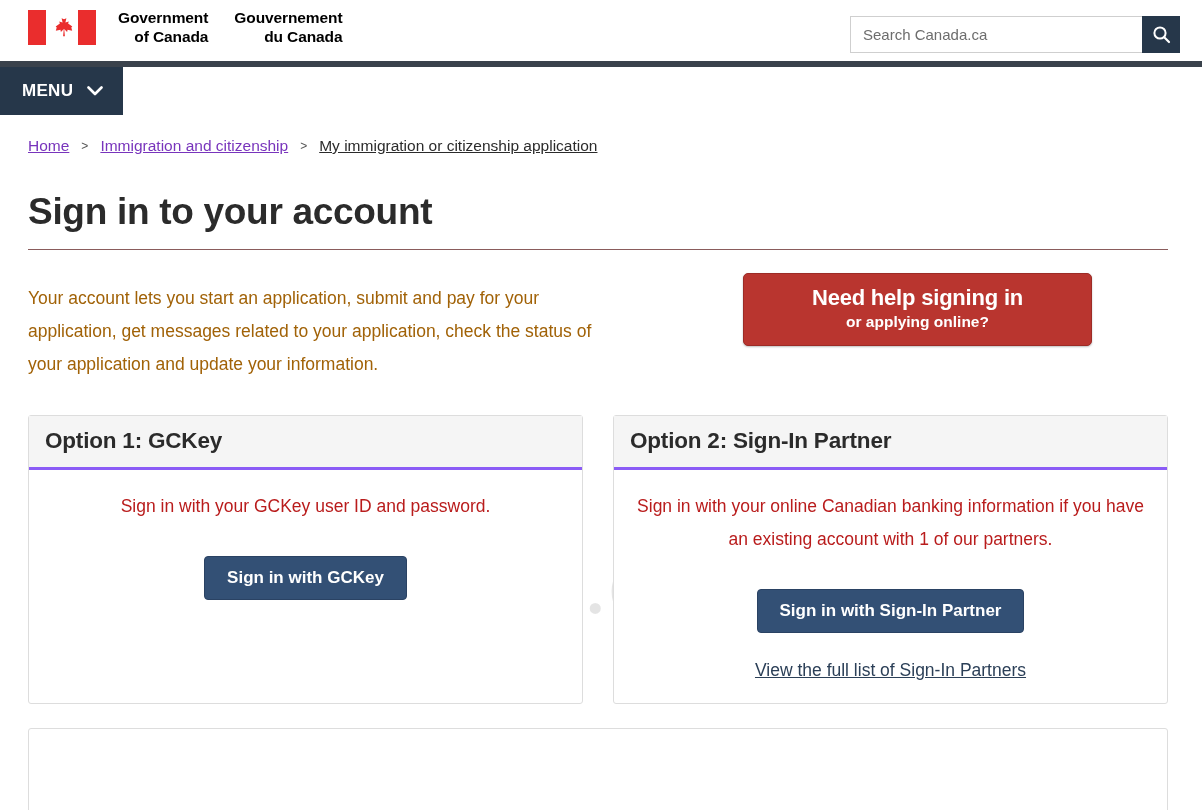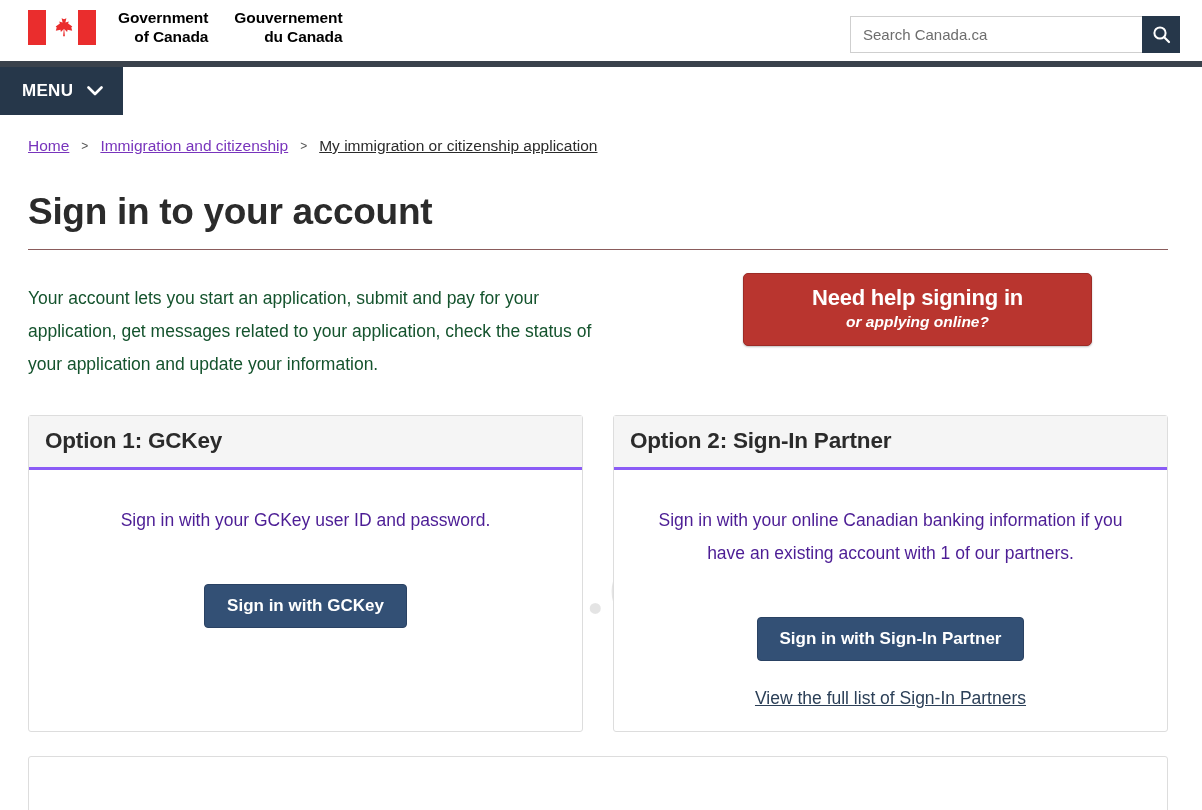--- a/index.html
+++ b/index.html
@@ -172,21 +172,21 @@
   .intro-row {
     display: flex;
     align-items: flex-start;
     position: relative;
     z-index: 1;
   }
   .intro-text {
     width: 565px;
     font-size: 17.5px;
     line-height: 33px;
-    color: #14532d;
+    color: #a16207;
     padding-top: 14px;
   }
   .help-btn {
     margin: 23px 0 0 150px;
     width: 349px;
     background: #b9352f;
     border: 1px solid #9c2b26;
     border-radius: 5px;
     color: #ffffff;
     text-align: center;
@@ -200,21 +200,20 @@
     font-weight: 700;
     line-height: 1.18;
     letter-spacing: -0.2px;
   }
   .help-btn .line2 {
     display: block;
     font-size: 15.5px;
     font-weight: 700;
     line-height: 1.2;
     margin-top: 2px;
-    font-style: italic;
   }
 
   
   .panels {
     display: flex;
     gap: 30px;
     margin-top: 17px;
     position: relative;
     z-index: 1;
   }
@@ -235,24 +234,24 @@
     font-weight: 700;
     color: #2b2b2b;
     letter-spacing: -0.2px;
   }
   .panel-body {
     padding: 20px 18px 22px 18px;
     text-align: center;
     min-height: 222px;
   }
   .panel-body p {
-    margin: 14px;
+    margin: 0;
     font-size: 17.5px;
     line-height: 33px;
-    color: #4c1d95;
+    color: #b91c1c;
   }
   .signin-btn {
     display: inline-block;
     margin-top: 33px;
     background: #335075;
     border: 1px solid #2a4263;
     border-radius: 4px;
     color: #ffffff;
     font-family: "Liberation Sans", sans-serif;
     font-size: 17px;

